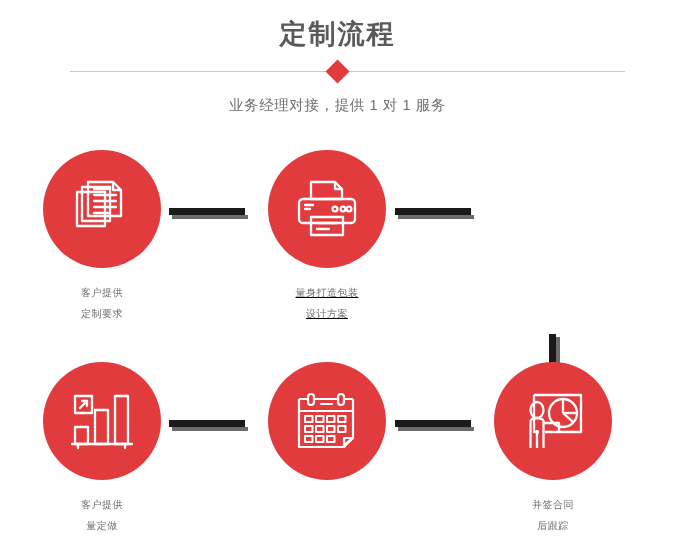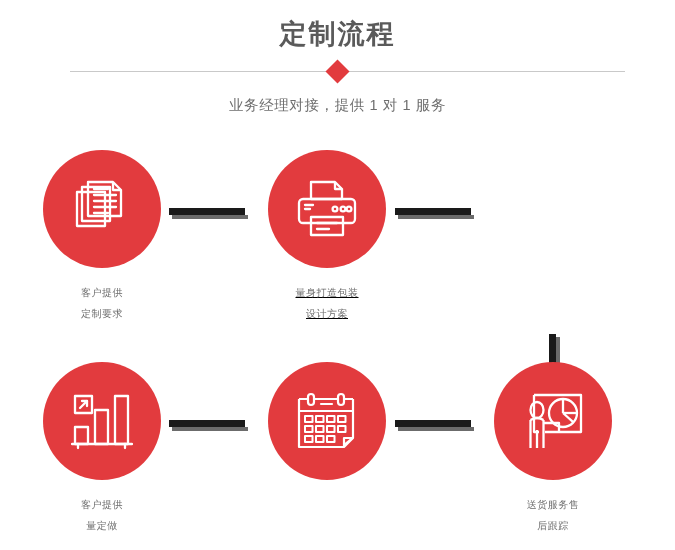--- a/index.html
+++ b/index.html
@@ -314,17 +314,17 @@
           <line x1="42" y1="23" x2="52.5" y2="32.3"></line>
           <ellipse cx="16" cy="20" rx="6.5" ry="8"></ellipse>
           <path d="M9.5 30 L9.5 58"></path>
           <path d="M22.5 30 L22.5 58"></path>
           <path d="M9.5 30 Q16 26 22.5 30"></path>
           <path d="M16 40 L16 58"></path>
           <path d="M22.5 33 L38 33 L38 41"></path>
         </g>
       </svg>
     </div>
-    <div class="step-label">送货服务售
+    <div class="step-label">并签合同
 后跟踪</div>
   </div>
 
 </div>
 
 </body></html>

